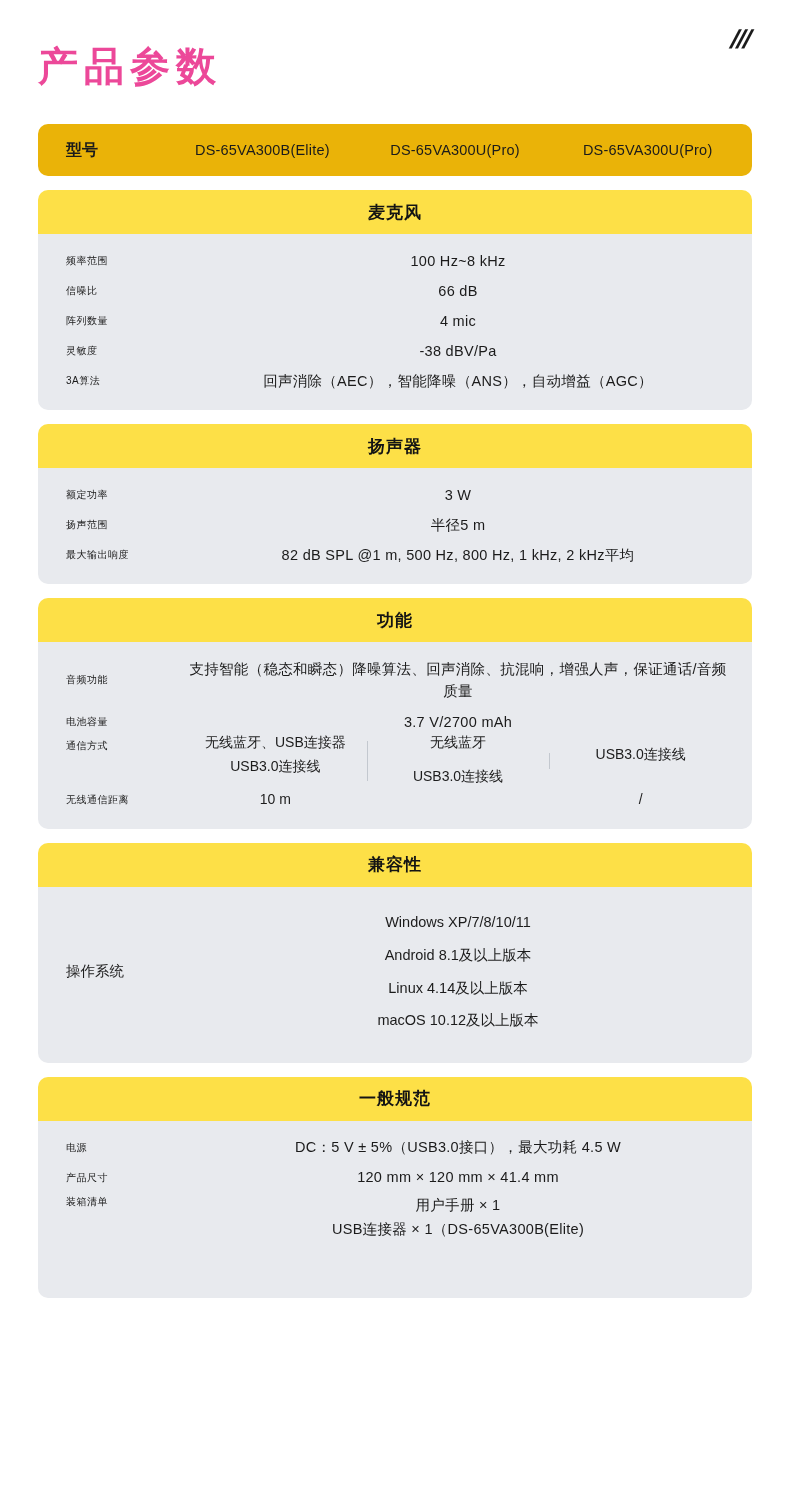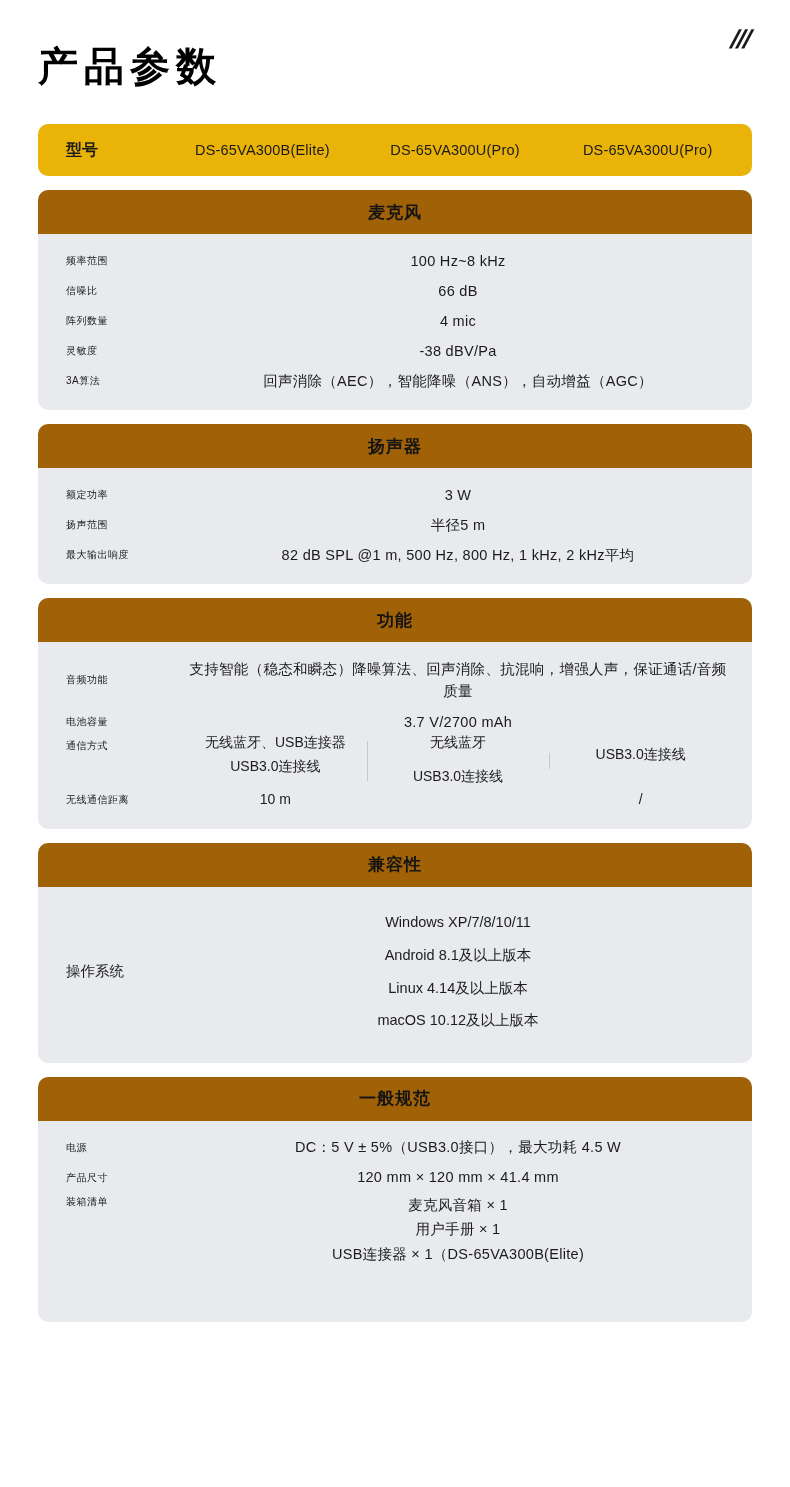--- a/index.html
+++ b/index.html
@@ -25,21 +25,21 @@
   .page-header {
     position: relative;
     padding-top: 42px;
     height: 104px;
     box-sizing: border-box;
   }
   .page-title {
     font-size: 40px;
     font-weight: bold;
     letter-spacing: 6px;
-    color: #000000;
+    color: #ec4899;
     line-height: 1.2;
     margin: 0;
   }
   .slashes {
     position: absolute;
     right: 2px;
     top: 24px;
     font-style: italic;
     font-weight: bold;
     font-size: 26px;
@@ -78,21 +78,21 @@
     flex: 1;
     text-align: center;
     font-size: 14.5px;
     letter-spacing: 0.2px;
   }
 
   .section {
     margin-top: 14px;
   }
   .section-head {
-    background: #a16207;
+    background: #fde047;
     border-radius: 10px 10px 0 0;
     height: 44px;
     display: flex;
     align-items: center;
     justify-content: center;
     font-size: 17px;
     font-weight: bold;
     color: #141414;
     letter-spacing: 1px;
   }
@@ -305,21 +305,20 @@
           <div class="v">DC：5 V ± 5%（USB3.0接口），最大功耗 4.5 W</div>
         </div>
         <div class="row">
           <div class="k">产品尺寸</div>
           <div class="v">120 mm × 120 mm × 41.4 mm</div>
         </div>
         <div class="row align-top">
           <div class="k">装箱清单</div>
           <div class="v">
             <div class="pack-list">
-              <span>麦克风音箱 × 1</span>
               <span>用户手册 × 1</span>
               <span>USB连接器 × 1（DS-65VA300B(Elite)</span>
             </div>
           </div>
         </div>
         <div class="spacer-bottom"></div>
       </div>
     </div>
 
   </div>

